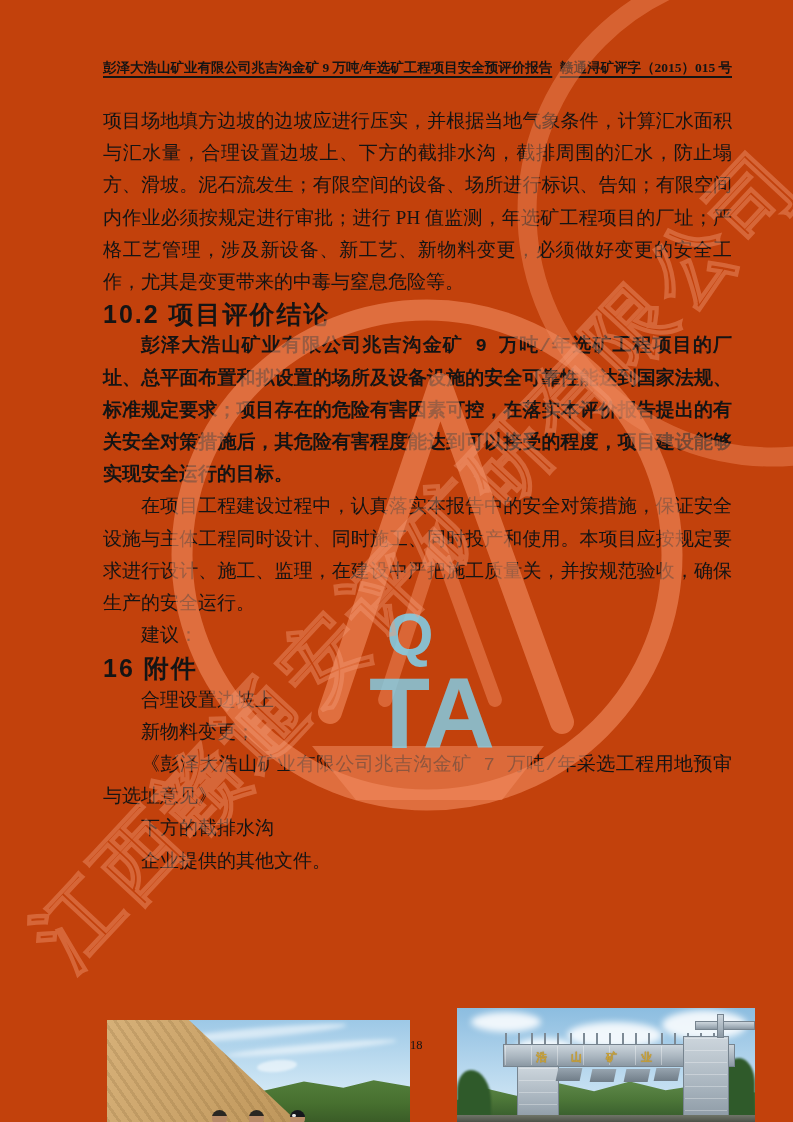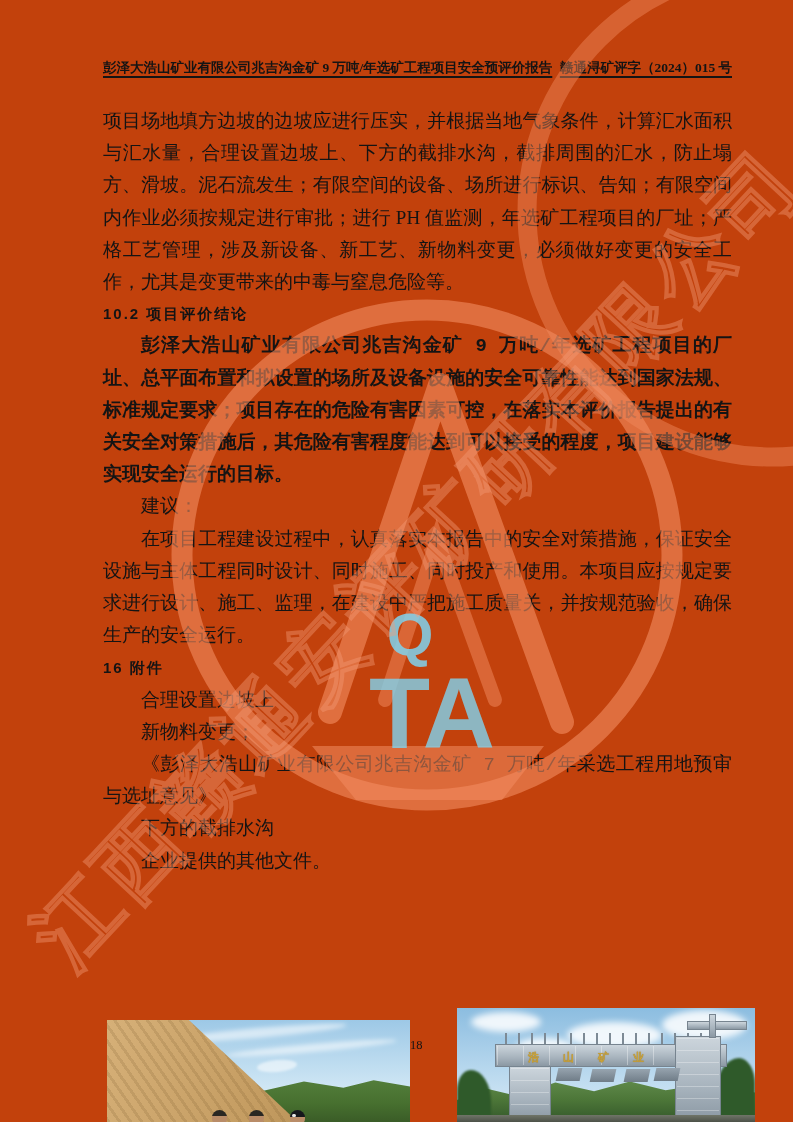--- a/index.html
+++ b/index.html
@@ -12,21 +12,21 @@
        font-weight:bold;font-size:13.5px;line-height:18px;}
   .hdr span{text-decoration:underline;text-decoration-thickness:1.6px;text-underline-offset:4px;white-space:nowrap;}
 
   
   .content{position:absolute;top:105px;left:103px;width:629px;z-index:2;
            font-size:19px;line-height:32.2px;text-align:justify;}
   .content p{margin:0;}
   .indent{text-indent:2em;font-family:Liberation Mono, monospace;}
   .bold{font-weight:bold;}
   .sec{font-family:"Liberation Sans","DejaVu Sans",sans-serif;
-       font-size:15px;font-weight:bold;letter-spacing:2px;margin:9px 0 7px 0;text-align:left;}
+       font-size:25px;font-weight:bold;letter-spacing:2px;margin:9px 0 7px 0;text-align:left;}
   .sec2{margin-top:7px;margin-bottom:6px;}
   .caption{margin-top:41px;text-indent:1.3em;text-align:left;}
 
   
   .wm{position:absolute;inset:0;z-index:3;pointer-events:none;}
 
   
   .pgnum{position:absolute;left:410px;top:1038px;font-size:12.5px;z-index:2;}
 
   
@@ -51,45 +51,45 @@
   .cap{background:linear-gradient(180deg,#15171c 0 45%,#b98c68 45% 100%);}
   .cap::after{content:"";position:absolute;left:2px;top:4px;width:4px;height:3px;background:#e8e8e8;border-radius:2px;}
 
   
   .pr-sky{inset:0;background:linear-gradient(180deg,#8cbde0 0%,#b8d8ee 55%,#dcecf7 100%);}
   .cloud{background:rgba(255,255,255,.85);border-radius:50%;filter:blur(3px);}
   .pr-mtn{left:0;right:0;bottom:0;height:48%;
      background:linear-gradient(180deg,#6d9757 0%,#4c7638 60%,#33572a 100%);
      clip-path:polygon(0 100%,0 60%,9% 38%,20% 52%,33% 28%,46% 44%,58% 26%,70% 42%,84% 30%,100% 46%,100% 100%);}
   .tree{background:#2f5a2a;filter:blur(1px);}
-  .gate{background:linear-gradient(180deg,#ccd5dc 0%,#a7b3bd 60%,#8b98a3 100%);border:1px solid #77848f;box-sizing:border-box;}
+  .gate{background:linear-gradient(180deg,#ccd5dc 0%,#a7b3bd 60%,#8b98a3 100%);border:1px solid #77848f;box-sizing:border-box;margin-left:8px;}
   .beam-panels{inset:1px;background:repeating-linear-gradient(90deg,rgba(255,255,255,.35) 0 1px,rgba(0,0,0,0) 1px 26px);}
   .pillar-panels{inset:1px;background:repeating-linear-gradient(180deg,rgba(255,255,255,.3) 0 1px,rgba(0,0,0,0) 1px 12px);}
   .rail{background:repeating-linear-gradient(90deg,#7d8a95 0 2px,rgba(0,0,0,0) 2px 13px);border-bottom:1px solid #7d8a95;}
   .goldchar{font-family:"Liberation Sans",sans-serif;font-weight:bold;font-size:11px;color:#c9a23a;
             text-shadow:0 0 1px #8f7120;filter:blur(.4px);letter-spacing:24px;white-space:nowrap;}
   .hanger{width:24px;height:13px;background:linear-gradient(180deg,#97a4af,#707d88);transform:skewX(-12deg);}
   .road{left:0;right:0;bottom:0;height:7px;background:linear-gradient(180deg,#707568,#4c5148);}
 </style>
 </head>
 <body>
 
 <div class="page">
 
   <div class="hdr">
     <span>彭泽大浩山矿业有限公司兆吉沟金矿 9 万吨/年选矿工程项目安全预评价报告</span>
-    <span>赣通浔矿评字（2024）015 号</span>
+    <span>赣通浔矿评字（2015）015 号</span>
   </div>
 
   <div class="content">
     <p>项目场地填方边坡的边坡应进行压实，并根据当地气象条件，计算汇水面积与汇水量，合理设置边坡上、下方的截排水沟，截排周围的汇水，防止塌方、滑坡。泥石流发生；有限空间的设备、场所进行标识、告知；有限空间内作业必须按规定进行审批；进行 PH 值监测，年选矿工程项目的厂址；严格工艺管理，涉及新设备、新工艺、新物料变更，必须做好变更的安全工作，尤其是变更带来的中毒与窒息危险等。</p>
     <p class="sec">10.2 项目评价结论</p>
     <p class="indent bold">彭泽大浩山矿业有限公司兆吉沟金矿 9 万吨/年选矿工程项目的厂址、总平面布置和拟设置的场所及设备设施的安全可靠性能达到国家法规、标准规定要求；项目存在的危险有害因素可控，在落实本评价报告提出的有关安全对策措施后，其危险有害程度能达到可以接受的程度，项目建设能够实现安全运行的目标。</p>
+    <p class="indent">在项目工程建设过程中，认真落实本报告中的安全对策措施，保证安全设施与主体工程同时设计、同时施工、同时投产和使用。本项目应按规定要求进行设计、施工、监理，在建设中严把施工质量关，并按规范验收，确保生产的安全运行。</p>
     <p class="indent">建议：</p>
-    <p class="indent">在项目工程建设过程中，认真落实本报告中的安全对策措施，保证安全设施与主体工程同时设计、同时施工、同时投产和使用。本项目应按规定要求进行设计、施工、监理，在建设中严把施工质量关，并按规范验收，确保生产的安全运行。</p>
     <p class="sec sec2">16 附件</p>
     <p class="indent">合理设置边坡上</p>
     <p class="indent">新物料变更；</p>
     <p class="indent">《彭泽大浩山矿业有限公司兆吉沟金矿 7 万吨/年采选工程用地预审与选址意见》</p>
     <p class="indent">下方的截排水沟</p>
     <p class="indent">企业提供的其他文件。</p>
   </div>
 
   <div class="wm">
     <svg width="793" height="1122" viewBox="0 0 793 1122">

